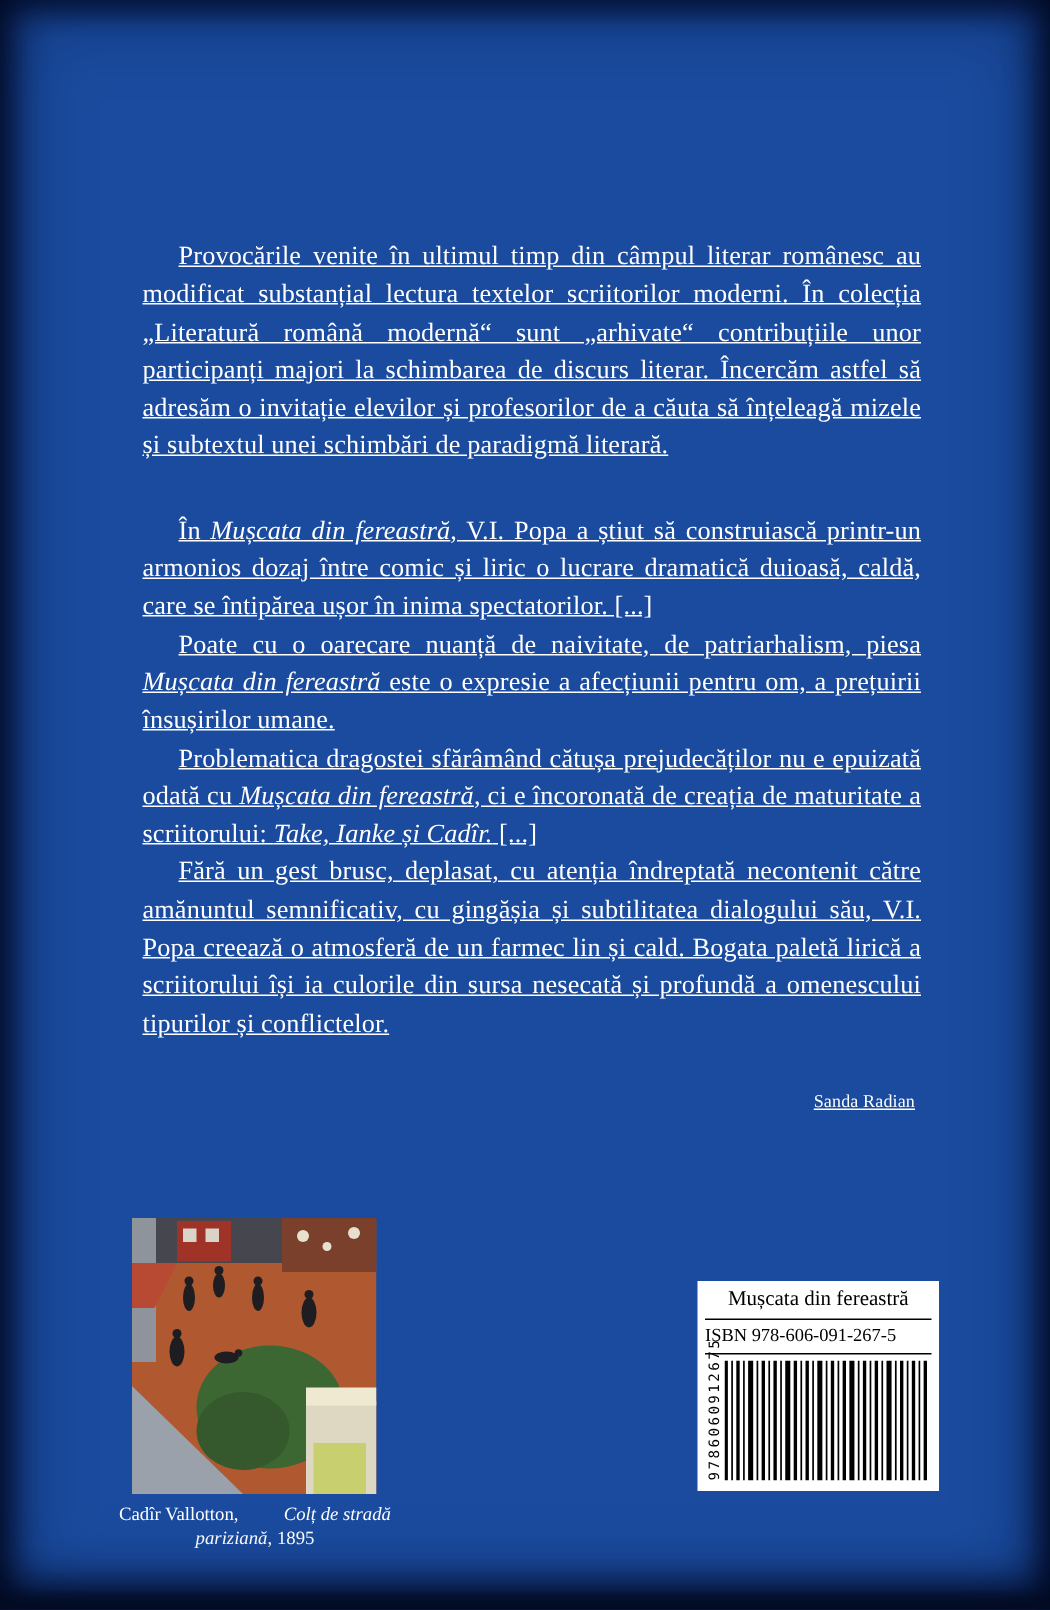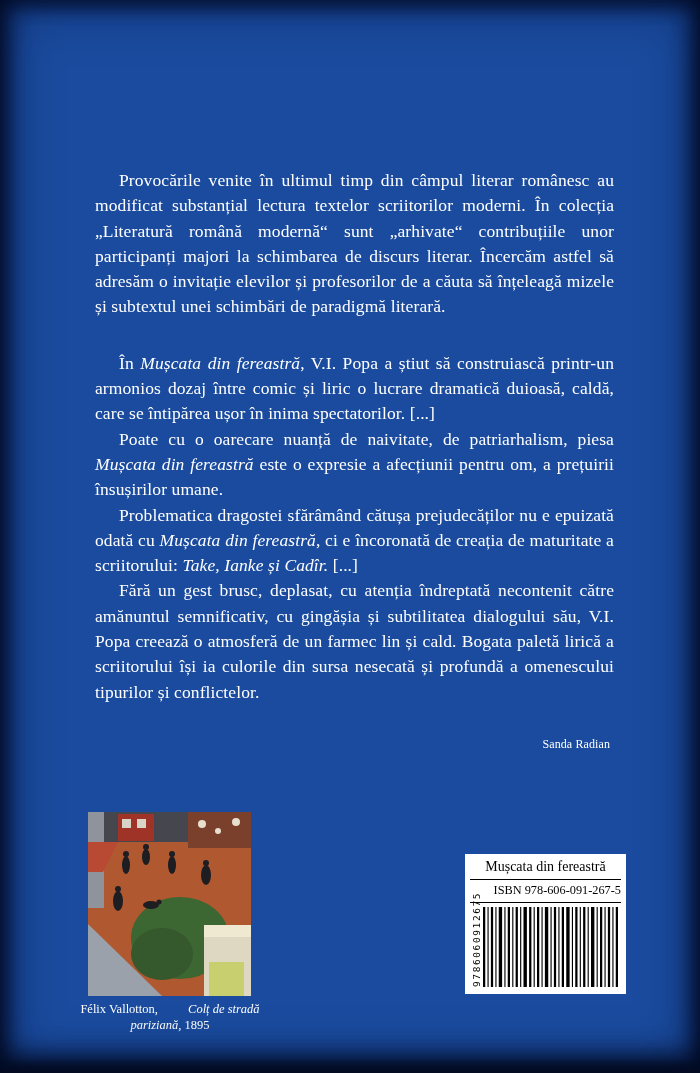--- a/index.html
+++ b/index.html
@@ -36,25 +36,26 @@
     height: 14px;
     background: linear-gradient(rgba(3, 12, 35, 0), #020b22);
     z-index: 11;
     pointer-events: none;
   }
 
   .text-block {
     position: absolute;
     left: 95px;
     right: 86px;
-    top: 168px;
+    top: 158px;
     font-size: 17.5px;
     line-height: 25.3px;
     text-align: justify;
     letter-spacing: 0.1px;
+    text-decoration: underline;
   }
   .text-block p {
     margin: 0;
     text-indent: 24px;
   }
   .intro-para {
     margin-bottom: 31px !important;
   }
   .text-block i { font-style: italic; }
 
@@ -104,21 +105,21 @@
     text-align: center;
     white-space: nowrap;
   }
   .isbn-divider {
     border: none;
     border-top: 1.5px solid #000;
     margin: 4px 0 3px 0;
   }
   .isbn-number {
     font-size: 12.3px;
-    text-align: right;
+    text-align: left;
     white-space: nowrap;
   }
   .barcode-wrap {
     display: flex;
     align-items: stretch;
     height: 80px;
     margin-top: 4px;
     padding: 0 3px 0 1px;
   }
   .barcode-digits {
@@ -194,21 +195,21 @@
         <ellipse cx="118" cy="63" rx="5" ry="10"></ellipse>
           <circle cx="118" cy="51" r="3"></circle>
         <ellipse cx="30" cy="89" rx="5" ry="10"></ellipse>
           <circle cx="30" cy="77" r="3"></circle>
         <ellipse cx="63" cy="93" rx="8" ry="4"></ellipse>
           <circle cx="71" cy="90" r="2.5"></circle>
       </g>
     </svg>
   </div>
 
-  <div class="painting-caption"><span>Félix Vallotton, </span><i>Colț de stradă pariziană</i><span>, 1895</span></div>
+  <div class="painting-caption"><span>Cadîr Vallotton, </span><i>Colț de stradă pariziană</i><span>, 1895</span></div>
 
   <div class="isbn-box">
     <div class="isbn-title">Mușcata din fereastră</div>
     <hr class="isbn-divider">
     <div class="isbn-number">ISBN 978-606-091-267-5</div>
     <hr class="isbn-divider">
     <div class="barcode-wrap">
       <div class="barcode-digits">9786060912675</div>
       <svg class="barcode-svg" viewBox="0 0 120 70" preserveAspectRatio="none">
         <g fill="#000">

